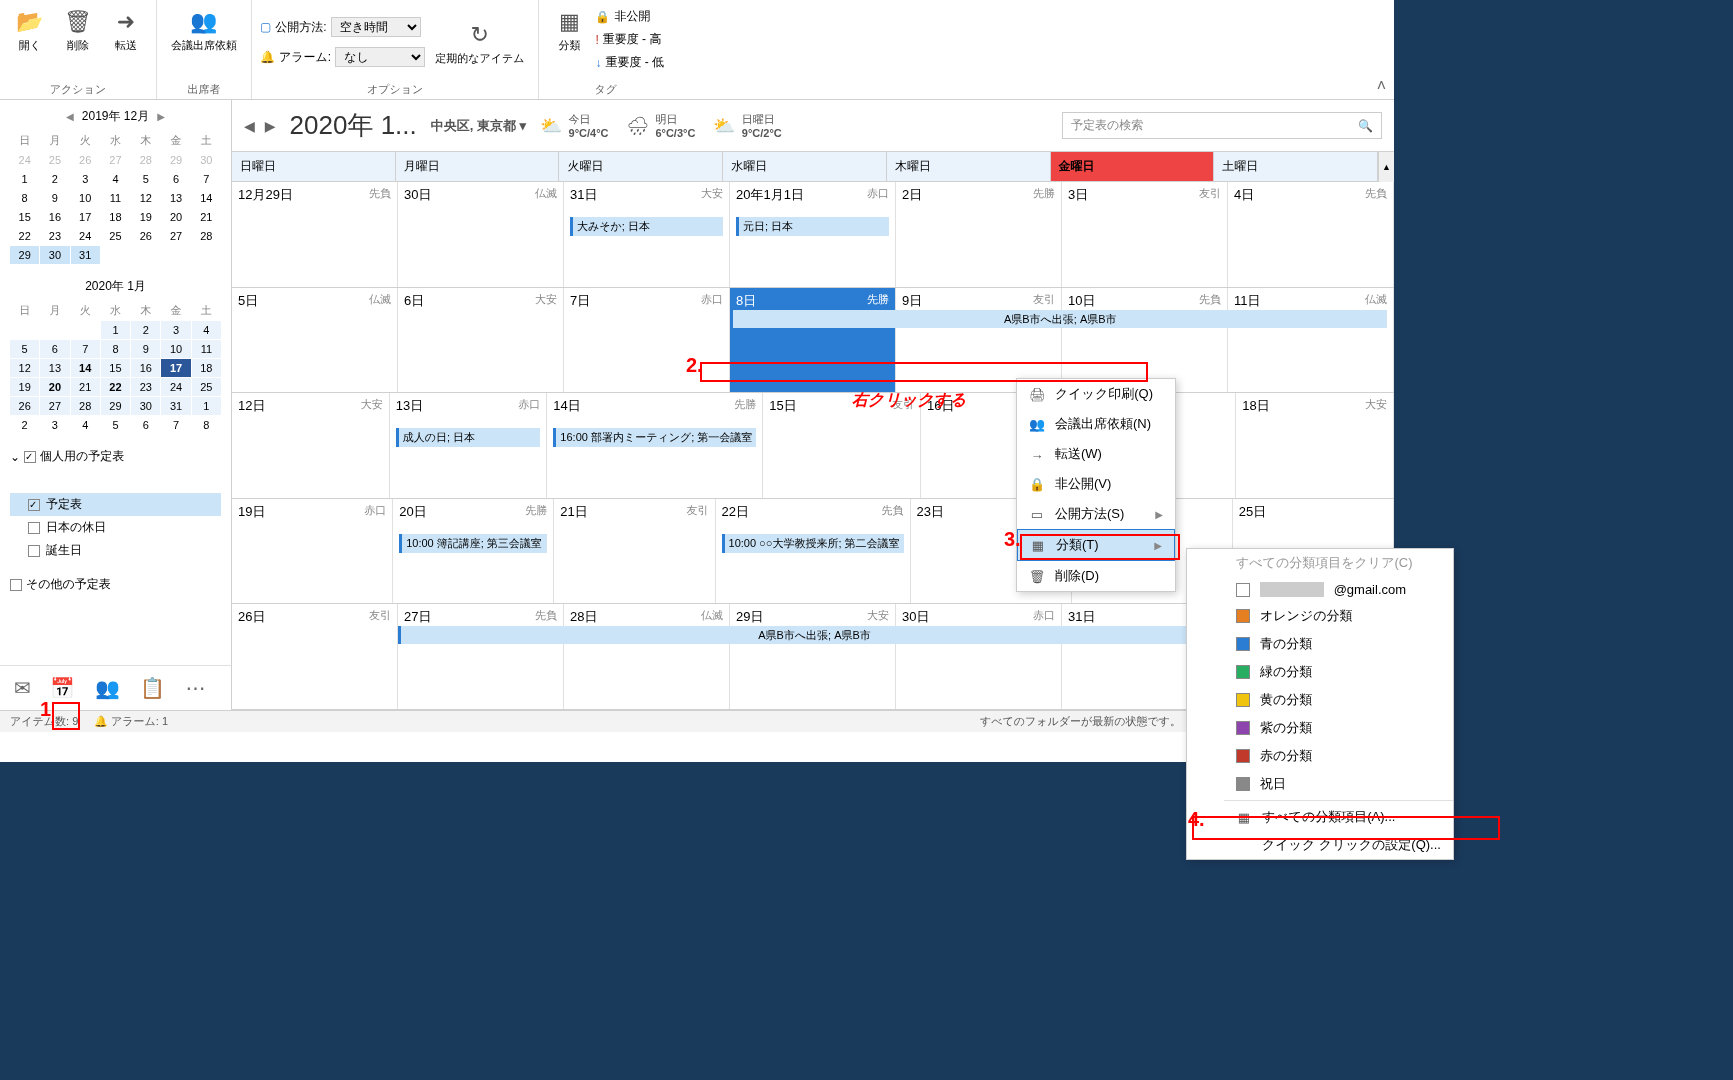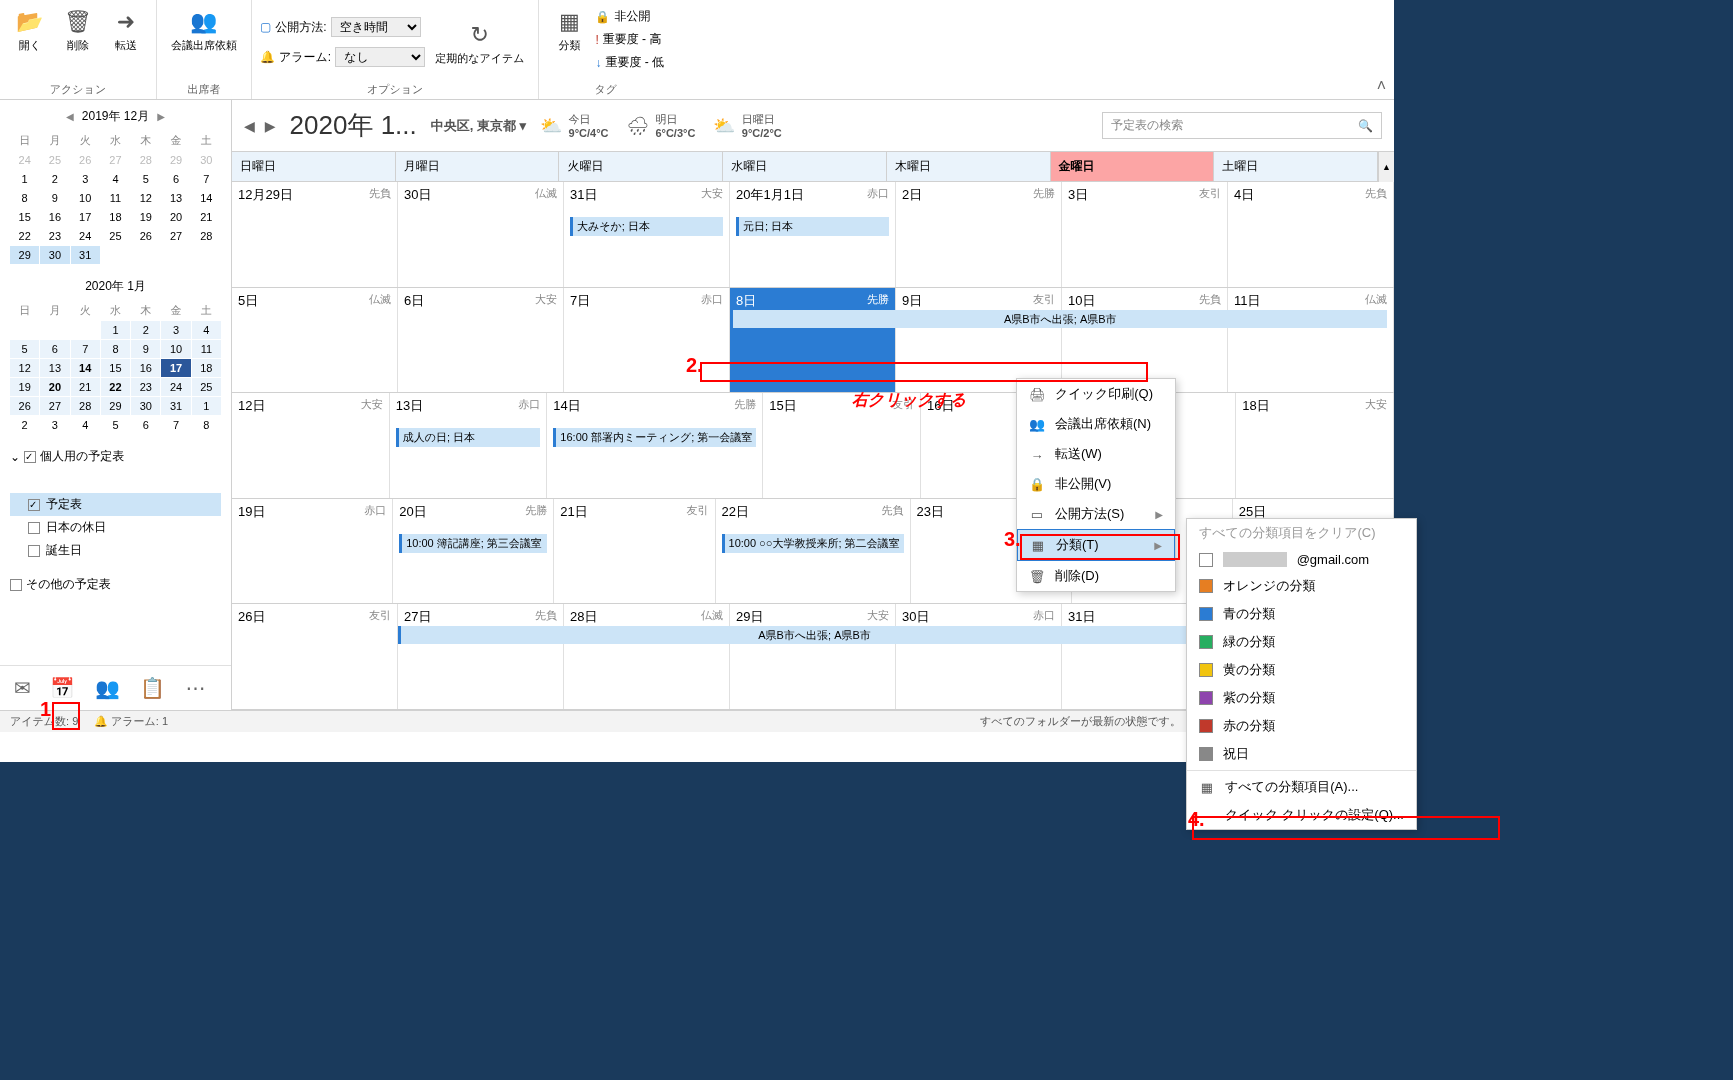--- a/index.html
+++ b/index.html
@@ -52,27 +52,27 @@
 
 
 .calendar-area { flex: 1; display: flex; flex-direction: column; }
 .cal-header { display: flex; align-items: center; padding: 8px 12px; gap: 14px; }
 .cal-nav-arrows { display: flex; gap: 10px; color: #666; font-size: 14px; }
 .cal-title { font-size: 26px; color: #333; }
 .cal-loc { font-size: 13px; color: #555; font-weight: bold; }
 .weather { display: flex; gap: 18px; font-size: 11px; color: #555; align-items: center; }
 .weather-item { display: flex; align-items: center; gap: 6px; }
 .weather-icon { font-size: 18px; }
-.search-box { margin-left: auto; display: flex; align-items: center; border: 1px solid #ccc; padding: 4px 8px; width: 280px; font-size: 12px; color: #888; }
+.search-box { margin-left: auto; display: flex; align-items: center; border: 1px solid #ccc; padding: 4px 8px; width: 320px; font-size: 12px; color: #888; }
 .search-box .mag { margin-left: auto; color: #555; }
 
 .cal-grid { flex: 1; display: flex; flex-direction: column; border-top: 1px solid #d0d0d0; position: relative; }
 .cal-dow-row { display: flex; background: #eaf3fb; border-bottom: 1px solid #d0d0d0; }
 .cal-dow-cell { flex: 1; padding: 6px 8px; font-size: 12px; border-right: 1px solid #d0d0d0; }
-.cal-dow-cell.fri { background: #fca5a5; font-weight: bold; }
+.cal-dow-cell.fri { background: #ef4444; font-weight: bold; }
 .cal-week { flex: 1; display: flex; border-bottom: 1px solid #d0d0d0; position: relative; }
 .cal-cell { flex: 1; border-right: 1px solid #e0e0e0; padding: 4px 6px; font-size: 12px; position: relative; min-height: 80px; }
 .cal-cell-head { display: flex; justify-content: space-between; margin-bottom: 2px; }
 .cal-cell-date { font-size: 13px; }
 .cal-cell-roku { font-size: 11px; color: #888; }
 .cal-cell.selected { background: #2b7cd3; color: #fff; }
 .cal-cell.selected .cal-cell-roku { color: #fff; }
 .cal-event { background: #cce4f7; padding: 2px 4px; font-size: 11px; margin-top: 13px; border-left: 3px solid #2b7cd3; white-space: nowrap; overflow: hidden; text-overflow: ellipsis; }
 .cal-event-span { position: absolute; background: #cce4f7; padding: 2px 6px; font-size: 11px; border-left: 3px solid #2b7cd3; height: 18px; z-index: 1; }
 
@@ -678,21 +678,21 @@
 
   <div class="anno-num" style="left:686px; top:354px;">2.</div>
   <div class="anno-box" style="left:700px; top:362px; width:448px; height:20px;"></div>
   <div class="anno-text" style="left:852px; top:390px;">右クリックする</div>
 
   <div class="anno-num" style="left:1004px; top:528px;">3.</div>
   <div class="anno-box" style="left:1020px; top:534px; width:160px; height:26px;"></div>
 
 </div>
 
-<div class="cat-menu" style="left:1186px; top:518px;" id="cat-menu">
+<div class="cat-menu" style="left:1186px; top:548px;padding-left:37px;" id="cat-menu">
     <div class="cat-item" style="color:#999;">すべての分類項目をクリア(C)</div>
 <div class="cat-item"><span class="cat-swatch" style="background:#fff;"></span><span style="background:#ccc;padding:0 30px;">&nbsp;</span>@gmail.com</div>
     <div class="cat-item">
       <span class="cat-swatch" style="background:#e67e22;"></span>
       <span>オレンジの分類</span>
     </div>
     <div class="cat-item">
       <span class="cat-swatch" style="background:#2b7cd3;"></span>
       <span>青の分類</span>
     </div>

